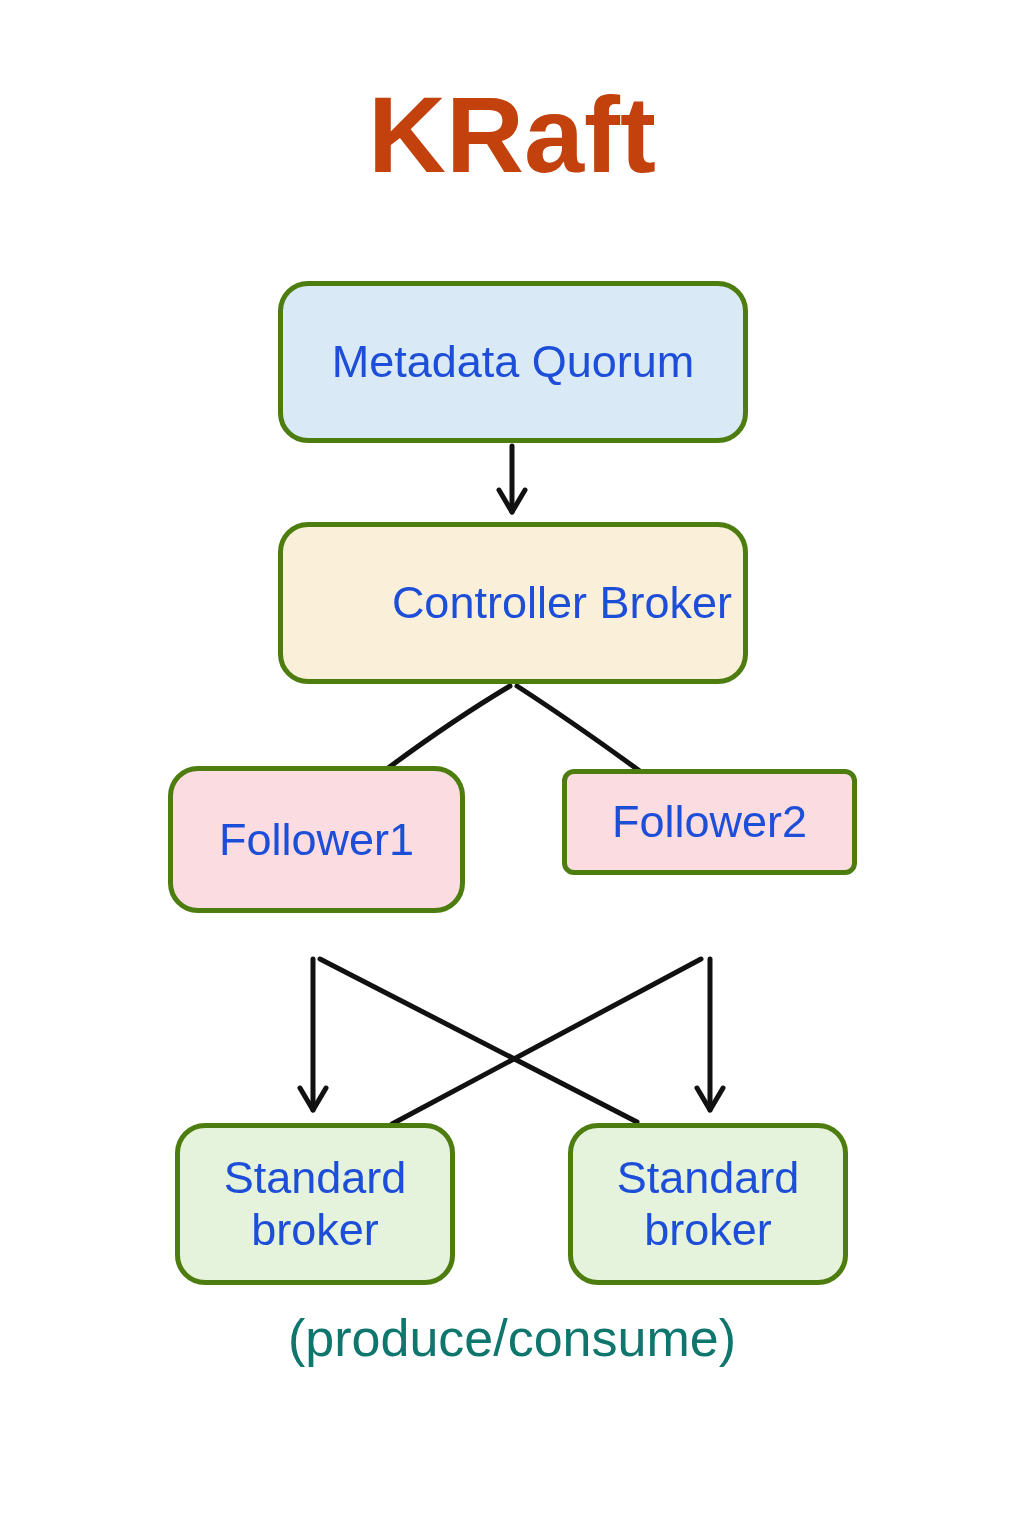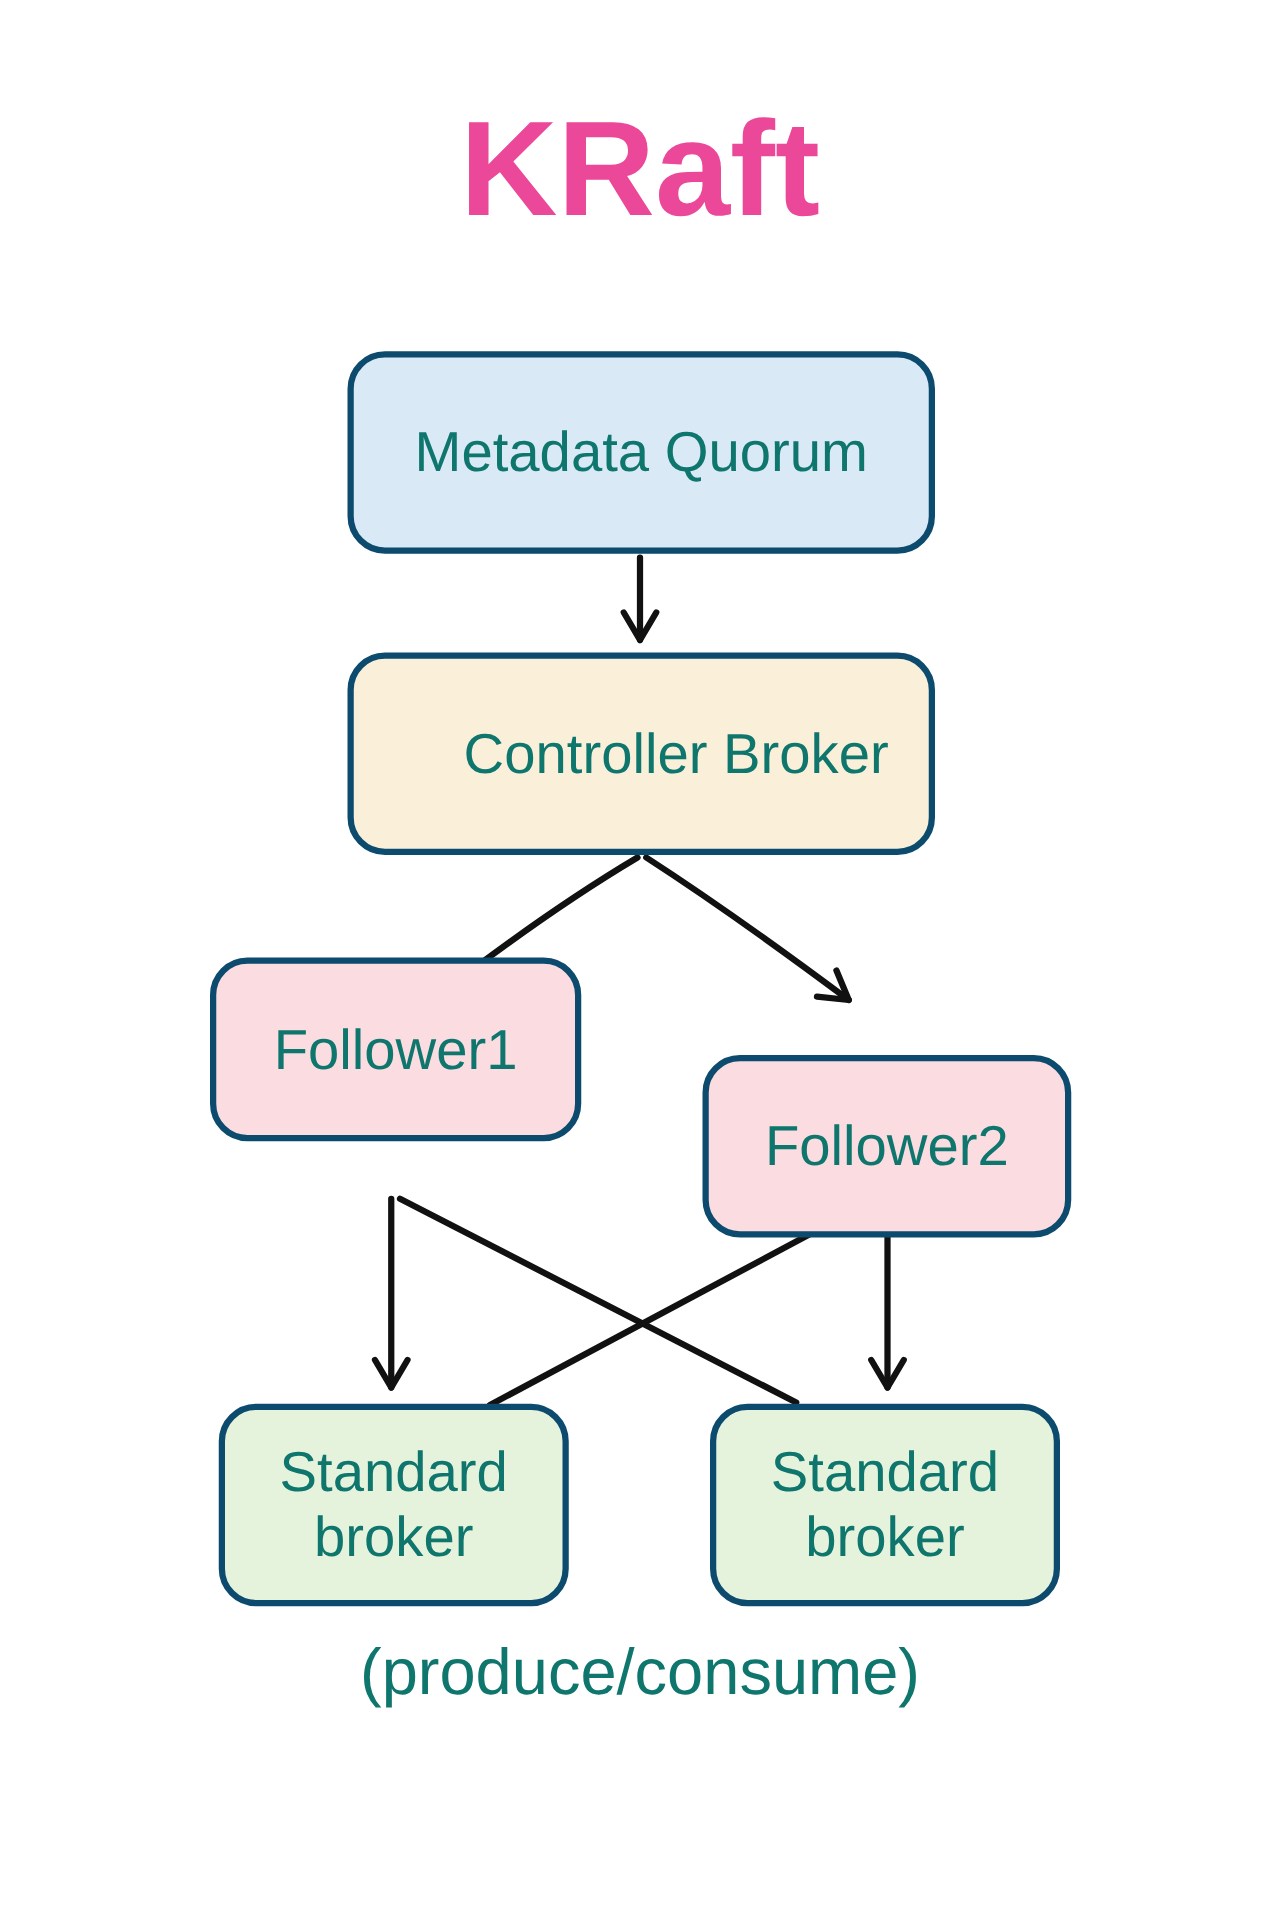--- a/index.html
+++ b/index.html
@@ -19,48 +19,48 @@
   .title {
     position: absolute;
     top: 72px;
     left: 0;
     width: 100%;
     margin: 0;
     text-align: center;
     font-size: 108px;
     font-weight: 700;
     letter-spacing: 0px;
-    color: #ec4899;
+    color: #c2410c;
   }
   .edges {
     position: absolute;
     top: 0;
     left: 0;
     width: 1024px;
     height: 1536px;
     pointer-events: none;
   }
   .node {
     position: absolute;
     box-sizing: border-box;
-    border: 5px solid #0c4a6e;
+    border: 5px solid #4d7c0f;
     border-radius: 30px;
     display: flex;
     align-items: center;
     justify-content: center;
     text-align: center;
     font-size: 45px;
     line-height: 1.15;
-    padding: 0 32px;
-    color: #0f766e;
+    padding: 0 11px;
+    color: #1d4ed8;
   }
   .node-metadata-quorum   { left: 278px; top: 281px; width: 470px; height: 162px; }
   .node-controller-broker { left: 278px; top: 522px; width: 470px; height: 162px; }
   .node-follower1         { left: 168px; top: 766px; width: 297px; height: 147px; }
-  .node-follower2         { left: 562px; top: 844px; width: 295px; height: 146px; }
+  .node-follower2         { left: 562px; top: 769px; width: 295px; height: 106px; border-radius: 12px; }
   .node-standard-broker-1 { left: 175px; top: 1123px; width: 280px; height: 162px; }
   .node-standard-broker-2 { left: 568px; top: 1123px; width: 280px; height: 162px; }
   .caption {
     position: absolute;
     top: 1308px;
     left: 0;
     width: 100%;
     text-align: center;
     font-size: 52px;
     color: #0f766e;

